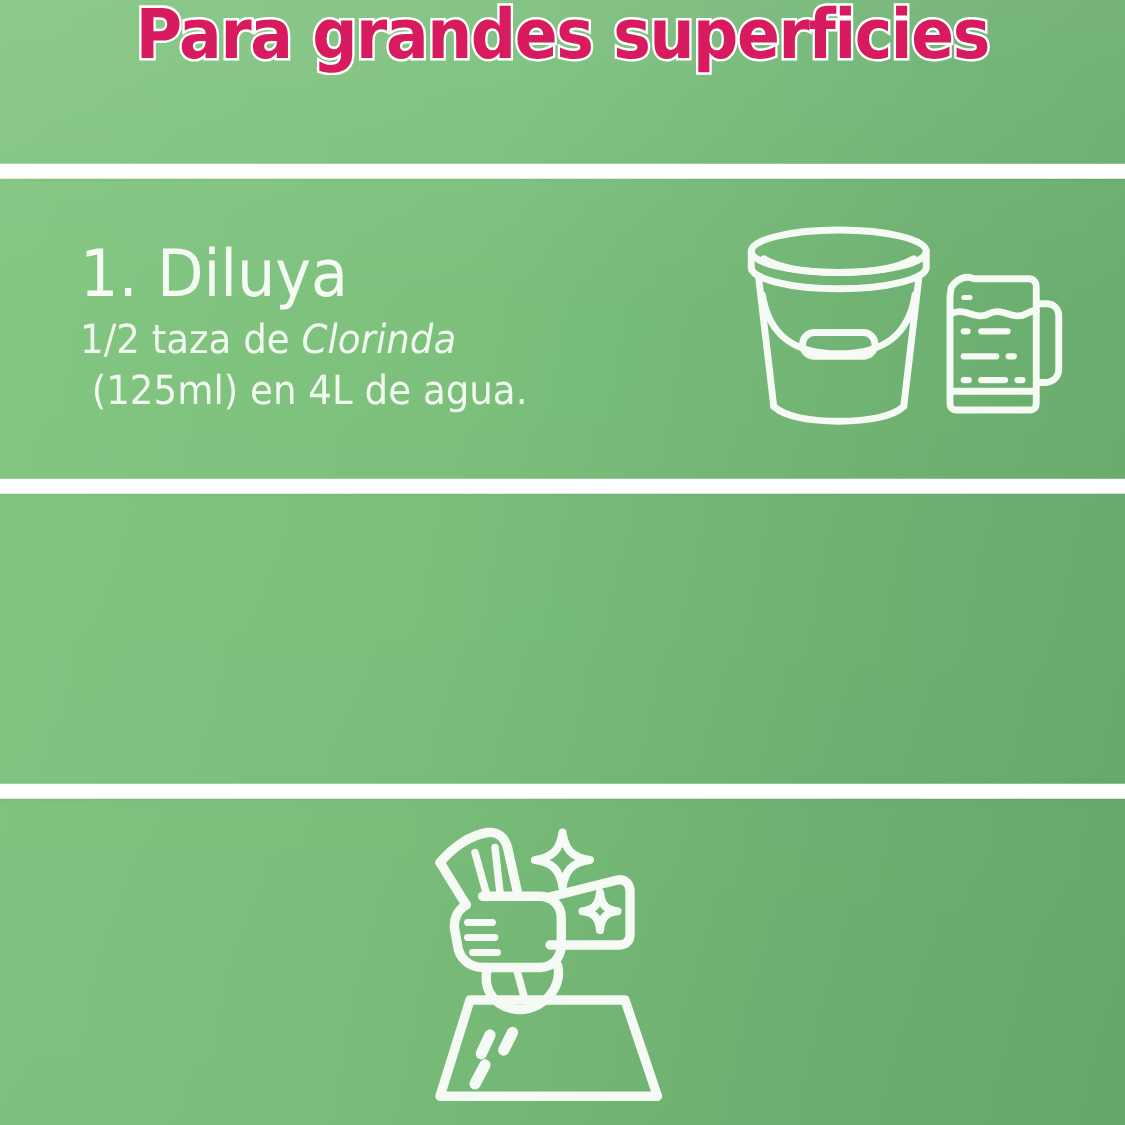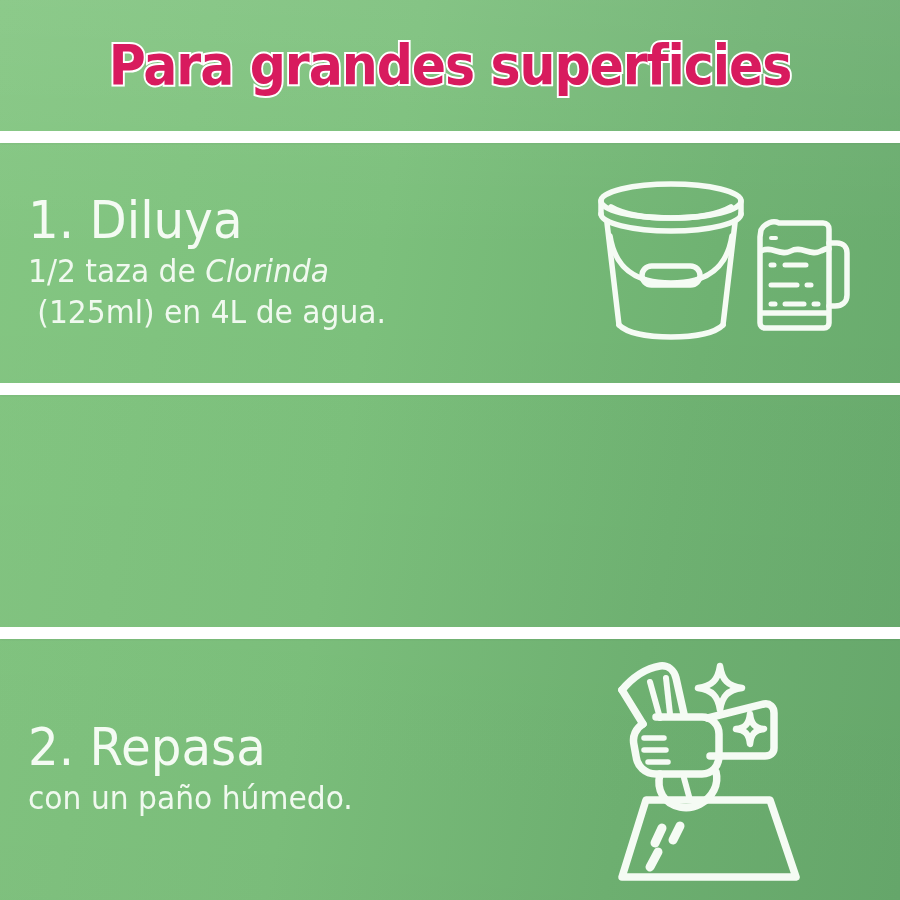--- a/index.html
+++ b/index.html
@@ -26,21 +26,20 @@
     pointer-events: none;
   }
 
   
   .title-band {
     position: absolute;
     left: 0; top: 0;
     width: 900px;
     height: 131px;
     display: flex;
-    align-items: center;
     justify-content: center;
     z-index: 3;
   }
   .poster-title {
     font-family: "DejaVu Sans", sans-serif;
     font-weight: bold;
     font-size: 55px;
     letter-spacing: -1.2px;
     color: #d81b5e;
     -webkit-text-stroke: 4px #ffffff;
@@ -74,21 +73,21 @@
     display: flex;
     align-items: center;
     z-index: 2;
   }
   .step.s1 { top: 143px; height: 240px; }
   .step.s2 { top: 395px; height: 232px; }
   .step.s3 { top: 639px; height: 261px; }
 
   .step-text {
     position: relative;
-    padding-left: 28px;
+    padding-left: 64px;
     width: 540px;
     box-sizing: border-box;
     color: #f3fbf2;
   }
   .step-heading {
     font-family: "DejaVu Sans", sans-serif;
     font-weight: normal;
     font-size: 52px;
     line-height: 1.02;
     letter-spacing: 0px;
@@ -183,24 +182,20 @@
         <path d="M222 112 L226 112" stroke-width="5"></path>
         <path d="M186 131 L190 131" stroke-width="5"></path>
         <path d="M200 131 L219 131" stroke-width="5"></path>
         <path d="M229 131 L233 131" stroke-width="5"></path>
       </svg>
     </div>
   </div>
 
 
   <div class="step s3">
-    <div class="step-text">
-      <div class="step-heading">2. Repasa</div>
-      <div class="step-sub">con un paño húmedo.</div>
-    </div>
     <div class="step-art">
       <svg width="245" height="235" viewBox="0 0 245 235" fill="none" stroke="#f5fbf4" stroke-width="7.5" stroke-linecap="round" stroke-linejoin="round">
 
         <path d="M24 38 C34 26 48 16 62 14 C70 13 76 18 78 26 L86 62"></path>
         <path d="M24 38 L45 72"></path>
 
         <path d="M52 30 L62 66" stroke-width="6"></path>
         <path d="M68 26 L72 62" stroke-width="6"></path>
 
         <path d="M110 66 L166 52 C172 51 176 55 176 61 L176 96 C176 101 172 104 167 104 L112 104"></path>

